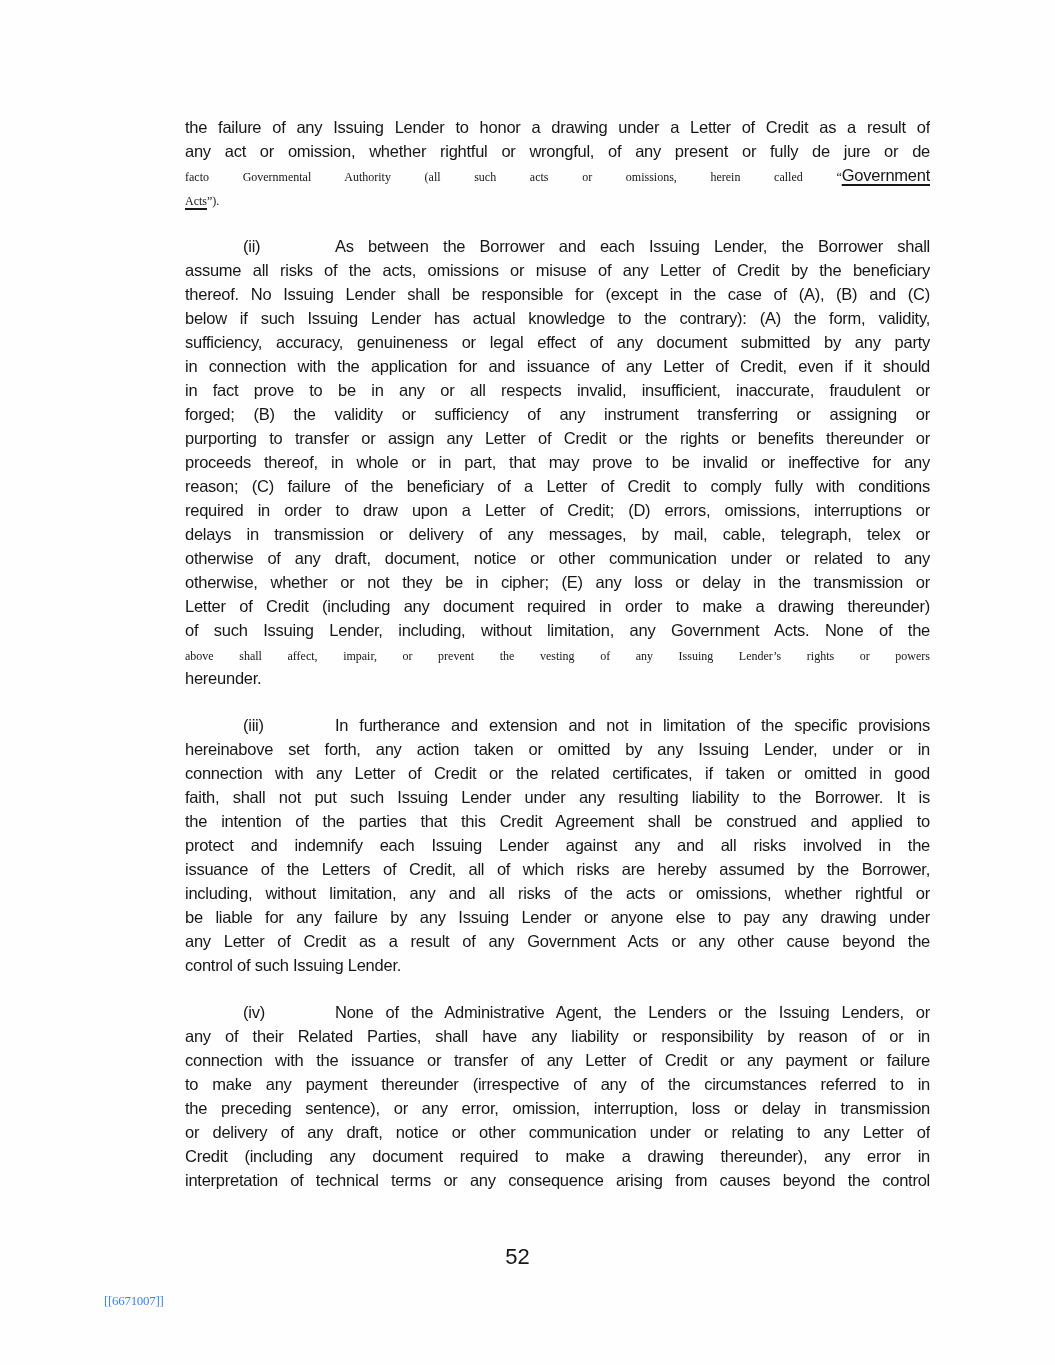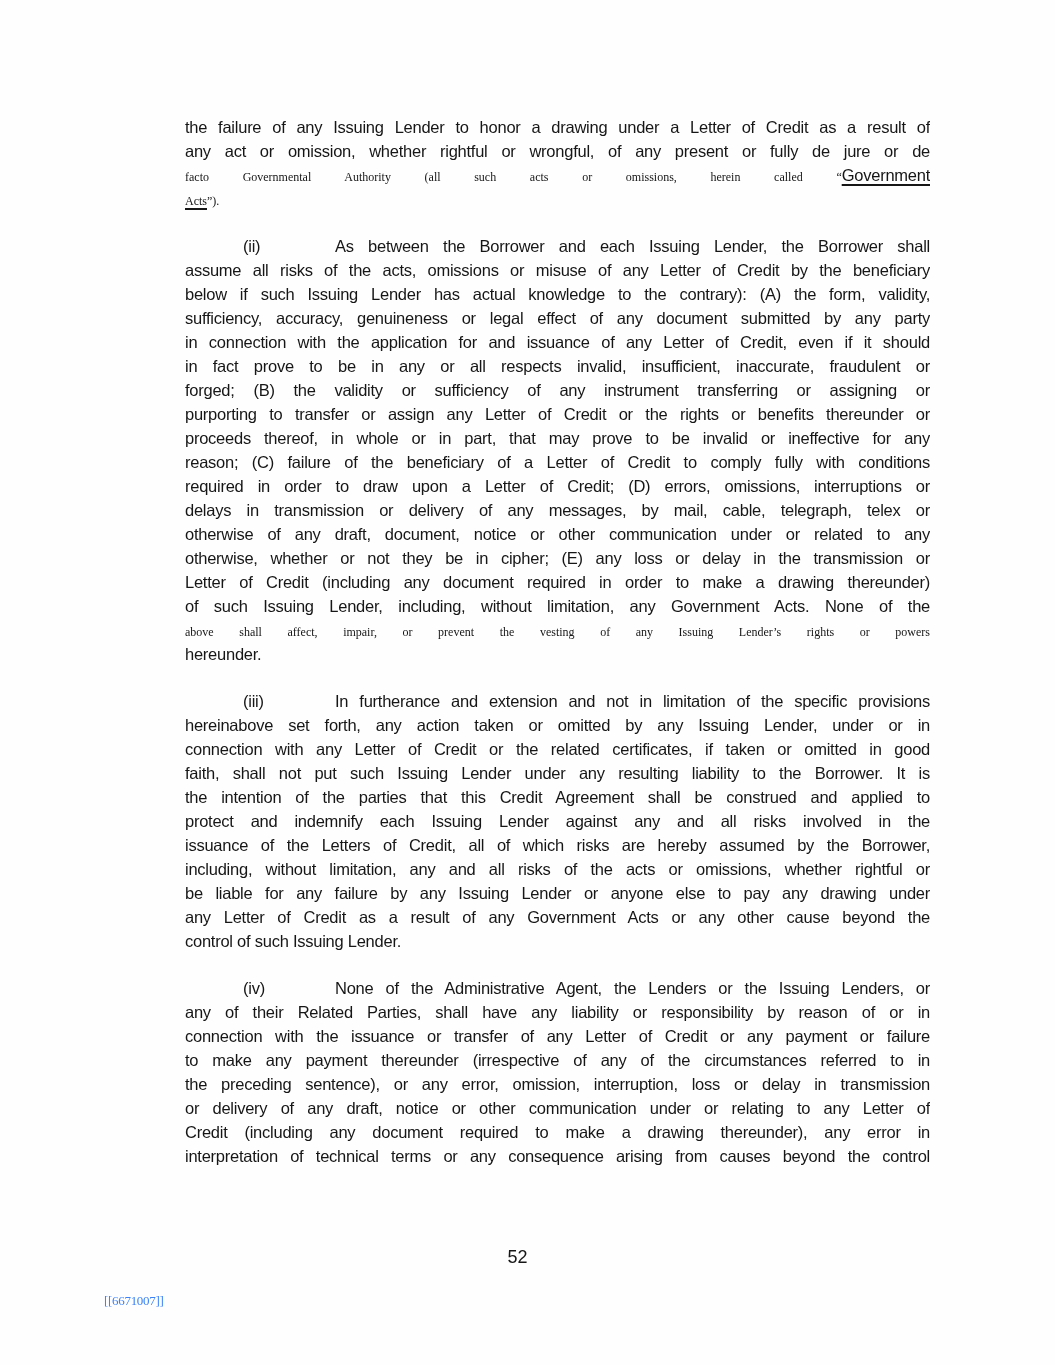--- a/index.html
+++ b/index.html
@@ -55,21 +55,21 @@
     margin-left: 58px;
     text-align: left;
     text-align-last: left;
   }
   .page-number {
     position: absolute;
     top: 1245px;
     left: 0;
     width: 1035px;
     text-align: center;
-    font-size: 18px;
+    font-size: 22px;
     letter-spacing: 0;
   }
   .doc-id {
     position: absolute;
     top: 1289px;
     left: 104px;
     font-family: "Liberation Serif", serif;
     font-size: 13px;
     letter-spacing: -0.3px;
     color: #3b82f6;
@@ -82,20 +82,21 @@
   <div class="content" id="content">
       <div class="para">
         <div class="line"><span class="run">the failure of any Issuing Lender to honor a drawing under a Letter of Credit as a result of</span></div>
         <div class="line"><span class="run">any act or omission, whether rightful or wrongful, of any present or fully de jure or de</span></div>
         <div class="line"><span class="run serif">facto Governmental Authority (all such acts or omissions, herein called “</span><span class="run u">Government</span></div>
         <div class="line last"><span class="run serif u">Acts</span><span class="run serif">”).</span></div>
       </div>
       <div class="para">
         <div class="line"><span class="run marker">(ii)</span><span class="run">As between the Borrower and each Issuing Lender, the Borrower shall</span></div>
         <div class="line"><span class="run">assume all risks of the acts, omissions or misuse of any Letter of Credit by the beneficiary</span></div>
+        <div class="line"><span class="run">thereof.  No Issuing Lender shall be responsible for (except in the case of (A), (B) and (C)</span></div>
         <div class="line"><span class="run">below if such Issuing Lender has actual knowledge to the contrary):  (A) the form, validity,</span></div>
         <div class="line"><span class="run">sufficiency, accuracy, genuineness or legal effect of any document submitted by any party</span></div>
         <div class="line"><span class="run">in connection with the application for and issuance of any Letter of Credit, even if it should</span></div>
         <div class="line"><span class="run">in fact prove to be in any or all respects invalid, insufficient, inaccurate, fraudulent or</span></div>
         <div class="line"><span class="run">forged; (B) the validity or sufficiency of any instrument transferring or assigning or</span></div>
         <div class="line"><span class="run">purporting to transfer or assign any Letter of Credit or the rights or benefits thereunder or</span></div>
         <div class="line"><span class="run">proceeds thereof, in whole or in part, that may prove to be invalid or ineffective for any</span></div>
         <div class="line"><span class="run">reason; (C) failure of the beneficiary of a Letter of Credit to comply fully with conditions</span></div>
         <div class="line"><span class="run">required in order to draw upon a Letter of Credit; (D) errors, omissions, interruptions or</span></div>
         <div class="line"><span class="run">delays in transmission or delivery of any messages, by mail, cable, telegraph, telex or</span></div>

